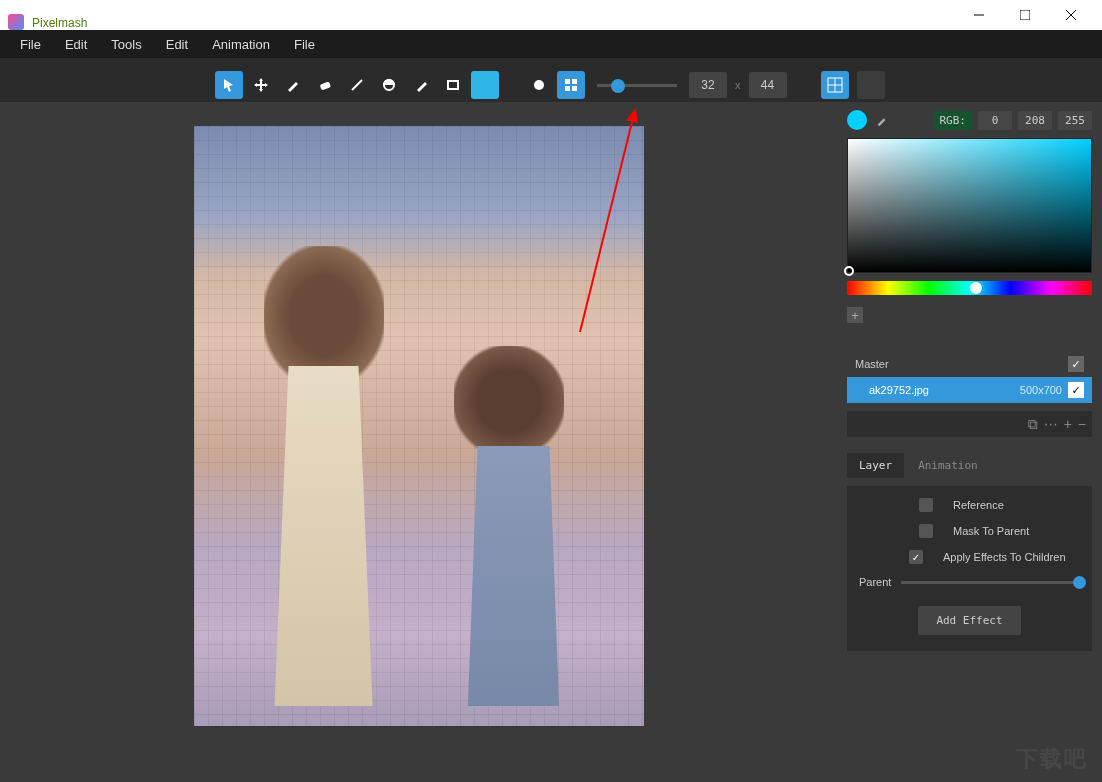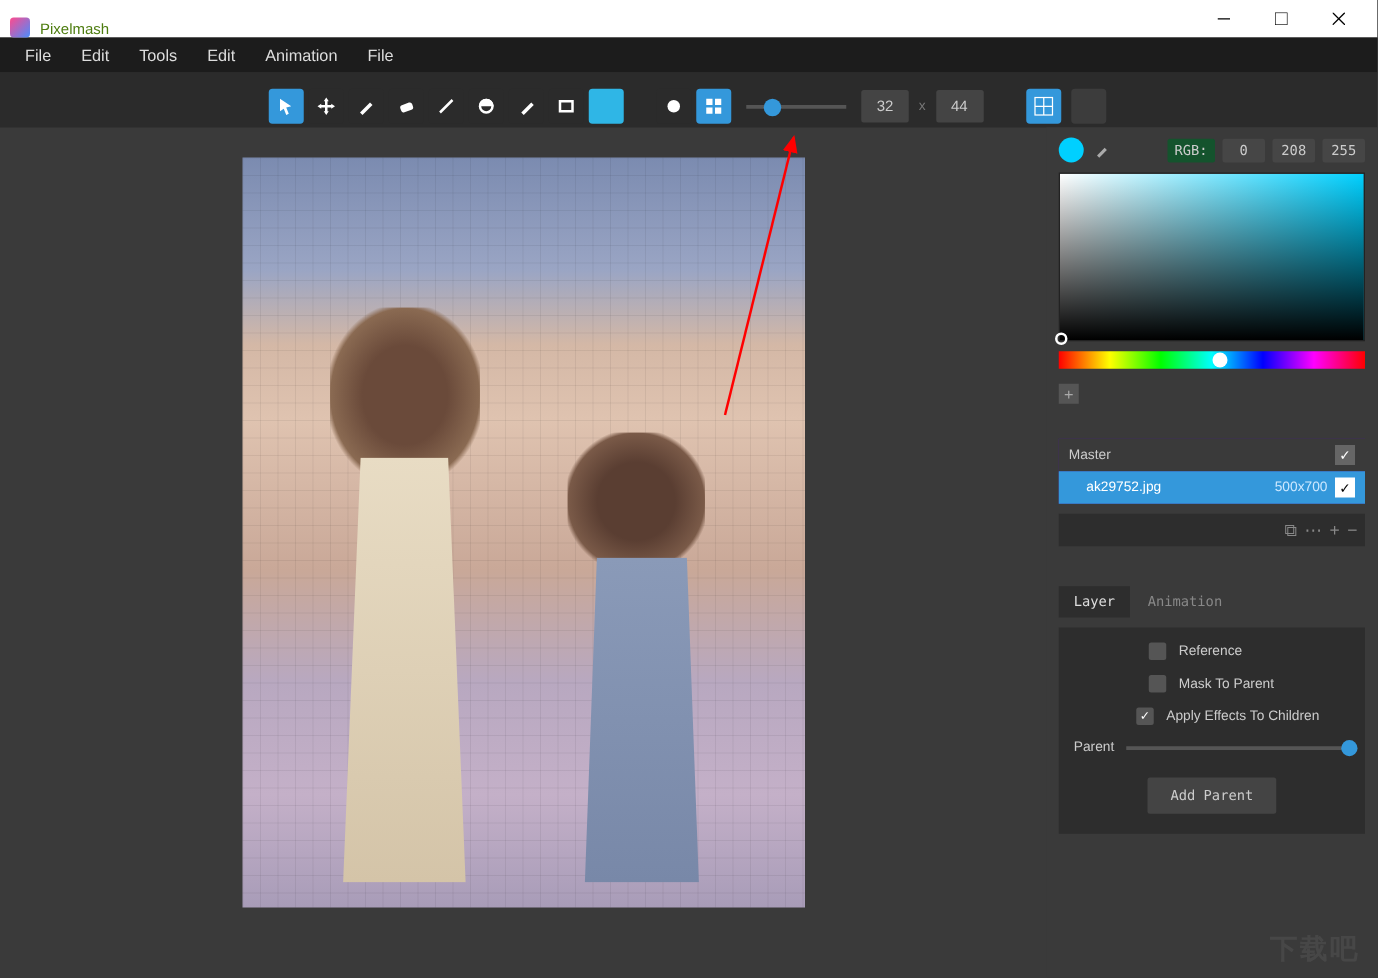--- a/index.html
+++ b/index.html
@@ -50,26 +50,26 @@
 .layerrow { height: 26px; display:flex; align-items:center; padding:0 8px; font-size:11px; font-family:monospace; }
 .layerrow.master { background:#3a3a3a; color:#ccc; }
 .layerrow.sel { background:#3498db; color:#fff; }
 .layerrow .dims { margin-left:auto; color:#7ac; }
 .layerrow.sel .dims { color:#cde8ff; }
 .layerrow .chk { width:16px; height:16px; background:#fff; margin-left:6px; display:flex; align-items:center; justify-content:center; color:#000; }
 .layerrow.master .chk { background:#666; color:#fff; }
 
 .layertools { height:26px; background:#2d2d2d; display:flex; justify-content:flex-end; gap:6px; align-items:center; padding:0 6px; color:#888; font-size:14px; }
 
-.tabs { display:flex; gap:2px; margin-top:24px; }
+.tabs { display:flex; gap:2px; margin-top:8px; }
 .tab { padding:6px 12px; font-size:11px; font-family:monospace; color:#888; }
 .tab.active { background:#2d2d2d; color:#ddd; }
 
 .props { background:#2d2d2d; padding:12px 12px 16px 12px; display:flex; flex-direction:column; gap:12px; }
-.checkrow { display:flex; align-items:center; gap:10px; font-size:11px; font-family:monospace; color:#ccc; padding-left:60px; }
+.checkrow { display:flex; align-items:center; gap:20px; font-size:11px; font-family:monospace; color:#ccc; padding-left:60px; }
 .checkbox { width:14px; height:14px; background:#555; border-radius:2px; display:flex; align-items:center; justify-content:center; color:#fff; font-size:10px; }
 .checkbox.on::after { content:"✓"; }
 .opacityrow { display:flex; align-items:center; gap:10px; font-size:11px; font-family:monospace; }
 .opslider { flex:1; height:3px; background:#555; position:relative; }
 .opthumb { position:absolute; right:-6px; top:-5px; width:13px; height:13px; border-radius:50%; background:#3498db; }
 .addeffect { align-self:center; background:#444; padding:8px 18px; font-size:11px; font-family:monospace; color:#ccc; border:none; border-radius:2px; margin-top:6px; }
 
 .watermark { position:absolute; right:14px; bottom:8px; font-size:22px; font-weight:bold; color:rgba(255,255,255,0.07); letter-spacing:2px; }
 </style>
 </head>
@@ -255,18 +255,18 @@
       <div class="checkrow" style="padding-left:50px">
         <div class="checkbox on"></div>
         <span>Apply Effects To Children</span>
       </div>
       <div class="opacityrow">
         <span>Parent</span>
         <div class="opslider">
           <div class="opthumb"></div>
         </div>
       </div>
-      <button class="addeffect">Add Parent</button>
+      <button class="addeffect">Add Effect</button>
     </div>
   </div>
 </div>
 
 <div class="watermark">下载吧</div>
 
 </body></html>

